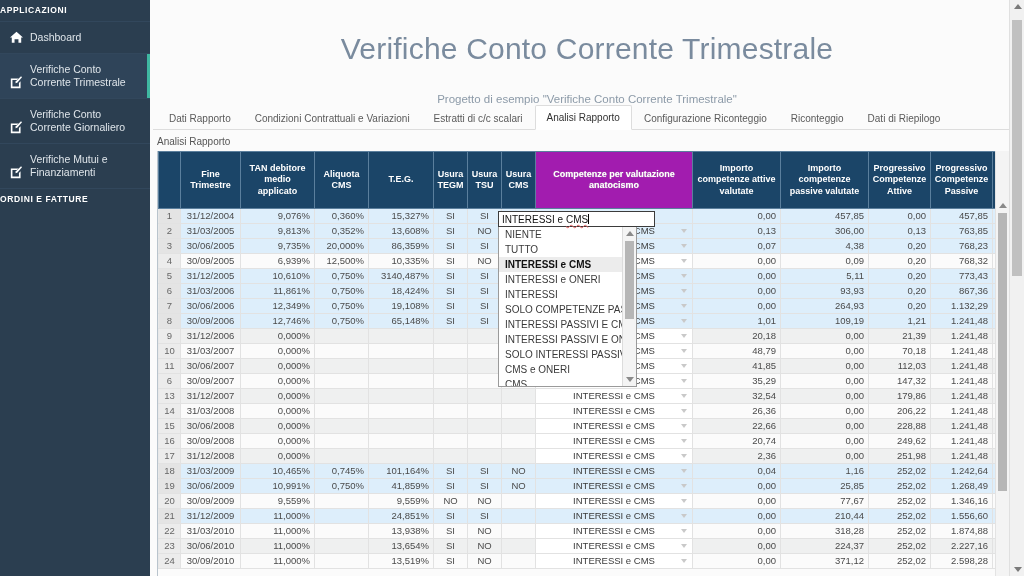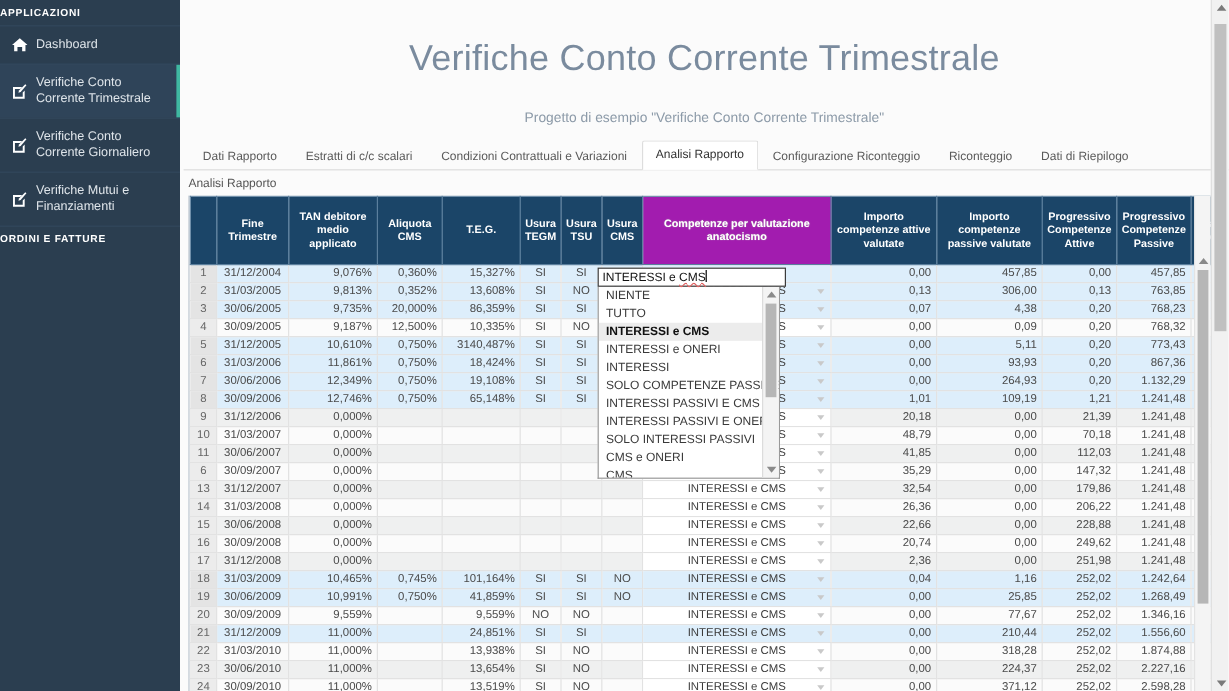--- a/index.html
+++ b/index.html
@@ -22,21 +22,21 @@
     overflow: hidden;
   }
   .side-section {
     font-size: 8.5px; font-weight: bold; letter-spacing: .6px;
     color: #ffffff; text-align: left;
     padding: 5px 0 6px 0;
     text-transform: uppercase;
   }
   .side-item {
     position: relative;
-    display: flex; align-items: center;
+    display: flex; align-items: flex-end;
     gap: 7px;
     padding: 9px 10px 9px 10px;
     font-size: 10.5px; line-height: 13px;
     color: #dfe5ea;
     border-top: 1px solid #32475c;
     cursor: pointer;
   }
   .side-item.active { background: #2f4459; }
   .side-item.active::after {
     content: ""; position: absolute; right: 0; top: 0; bottom: 0;
@@ -65,21 +65,20 @@
   }
   .hdr-sub {
     text-align: center;
     font-size: 11.5px;
     color: #8c9aa8;
     padding-top: 7px;
   }
 
   
   .tabbar {
-    margin-top: 12px;
     margin-left: 3px;
     border-bottom: 1px solid #dddddd;
     height: 25px;
     display: flex;
     align-items: flex-end;
     padding-left: 4px;
   }
   .tab {
     font-size: 10px; color: #5a5a5a;
     padding: 5px 11px 5px 11px;
@@ -191,21 +190,21 @@
   }
   .edit-cell-box .caret-bar {
     display: inline-block;
     width: 1px; height: 10px;
     background: #000;
     vertical-align: -1px;
   }
   .combo-popup {
     position: absolute;
     left: 340px; top: 76px;
-    width: 152px; height: 160px;
+    width: 139px; height: 160px;
     background: #ffffff;
     border: 1px solid #9a9a9a;
     border-top: none;
     z-index: 39;
     overflow: hidden;
   }
   .combo-list { position: absolute; left: 0; top: 0; right: 14px; }
   .combo-item {
     font-size: 10px; color: #3a3a3a;
     padding: 1px 5px 1px 6px;
@@ -331,22 +330,22 @@
     </div>
   </nav>
 
   <main id="main">
 
     <h1 class="hdr-title">Verifiche Conto Corrente Trimestrale</h1>
     <div class="hdr-sub">Progetto di esempio "Verifiche Conto Corrente Trimestrale"</div>
 
     <div class="tabbar" id="tabbar">
         <div class="tab">Dati Rapporto</div>
+        <div class="tab">Condizioni Contrattuali e Variazioni</div>
         <div class="tab">Estratti di c/c scalari</div>
-        <div class="tab">Condizioni Contrattuali e Variazioni</div>
         <div class="tab active">Analisi Rapporto</div>
         <div class="tab">Configurazione Riconteggio</div>
         <div class="tab">Riconteggio</div>
         <div class="tab">Dati di Riepilogo</div>
       </div>
 
     <div class="section-label">Analisi Rapporto</div>
 
     <div id="grid-wrap">
       <table class="grid">
@@ -429,21 +428,21 @@
               <td class="c-comp">INTERESSI e CMS<span class="caret"></span></td>
               <td class="c-num">0,07</td>
               <td class="c-num">4,38</td>
               <td class="c-num">0,20</td>
               <td class="c-num">768,23</td>
               <td class="c-num"></td>
             </tr>
             <tr class="r-even">
               <td class="rownum">4</td>
               <td class="c-date">30/09/2005</td>
-              <td class="c-num">9,187%</td>
+              <td class="c-num">6,939%</td>
               <td class="c-num">12,500%</td>
               <td class="c-num">10,335%</td>
               <td class="c-ctr">SI</td>
               <td class="c-ctr">NO</td>
               <td class="c-ctr">SI</td>
               <td class="c-comp">INTERESSI e CMS<span class="caret"></span></td>
               <td class="c-num">0,00</td>
               <td class="c-num">0,09</td>
               <td class="c-num">0,20</td>
               <td class="c-num">768,32</td>

